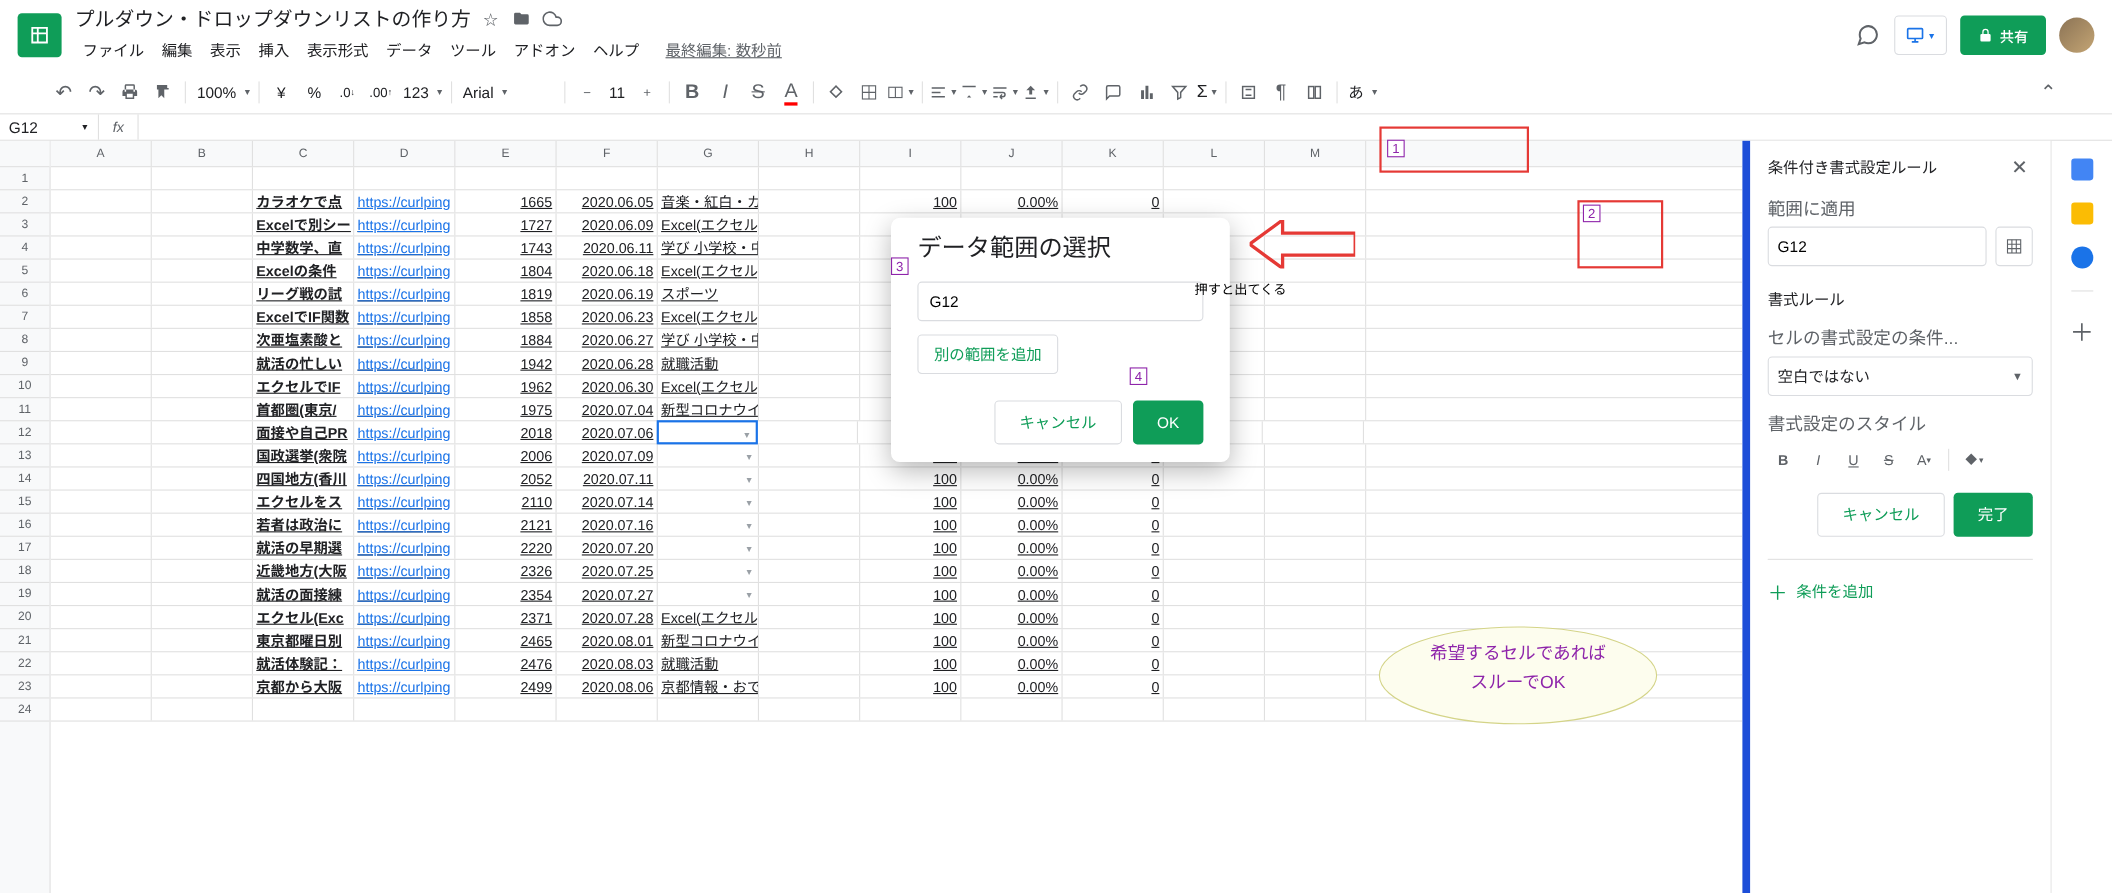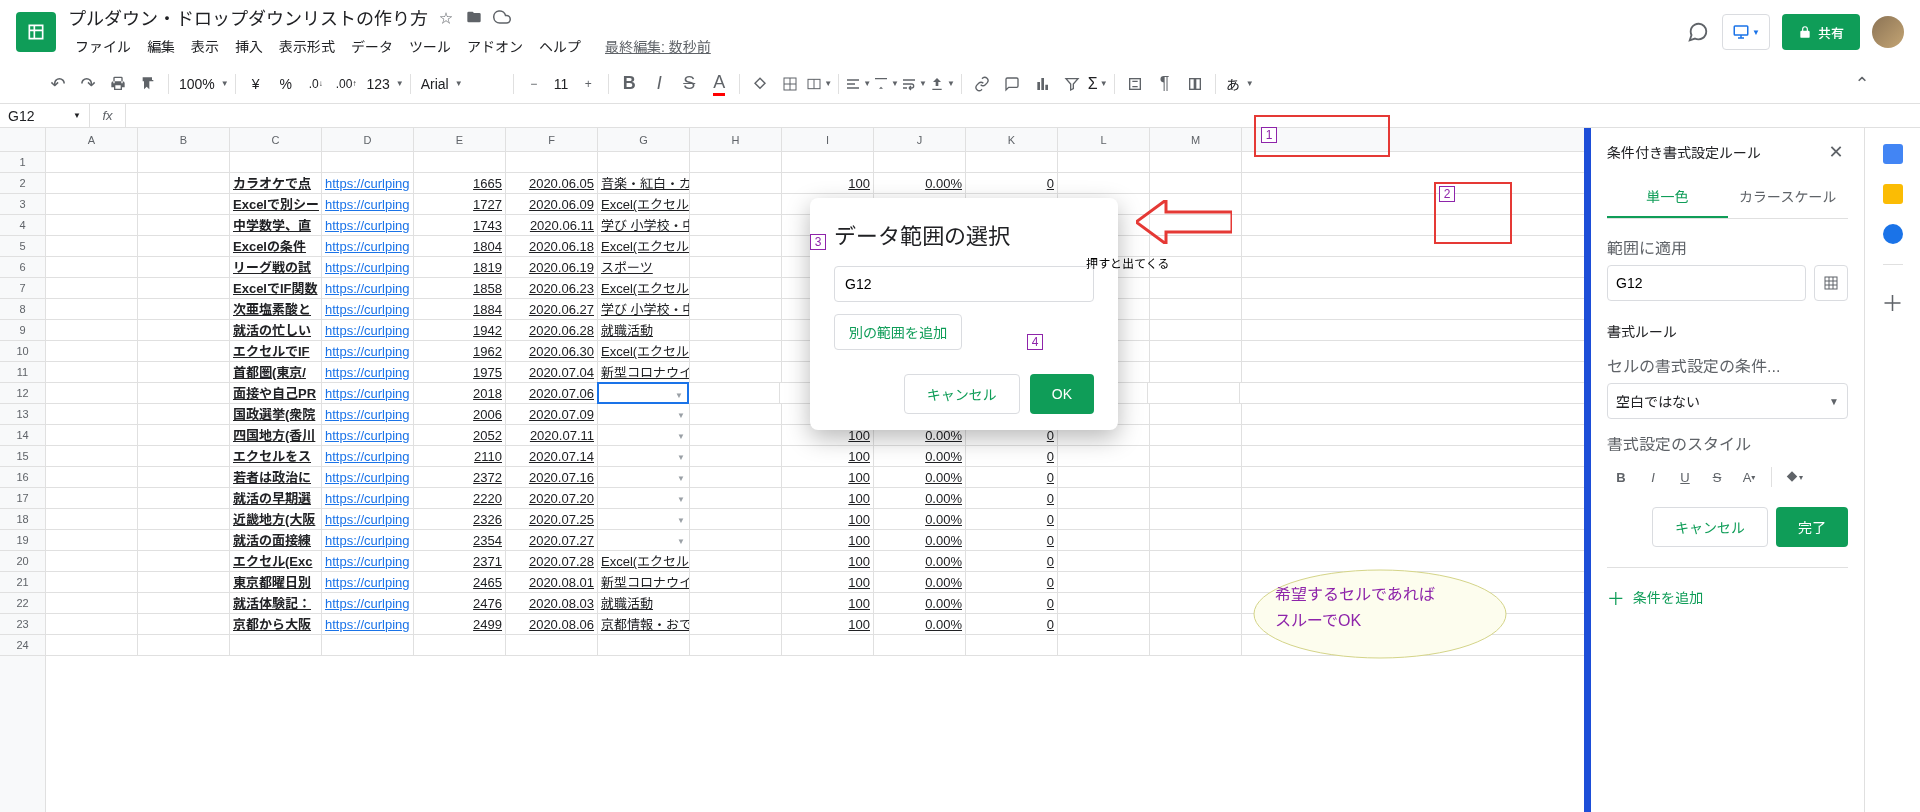--- a/index.html
+++ b/index.html
@@ -78,34 +78,34 @@
 
 
 .quick-access { width: 56px; border-left:1px solid #e0e0e0; display:flex;flex-direction:column;align-items:center;padding-top:16px;gap:20px; }
 .qa-icon { width:20px;height:20px;border-radius:3px; }
 .qa-cal { background:#4285f4; }
 .qa-keep { background:#fbbc04; }
 .qa-tasks { background:#1a73e8;border-radius:50%; }
 .qa-plus { color:#5f6368;font-size:22px;cursor:pointer; }
 
 
-.dialog { position:absolute; left: 810px; top: 198px; width: 308px; background:#fff; border-radius:8px; box-shadow: 0 8px 24px rgba(0,0,0,.28); padding: 20px 24px 16px; z-index:10; }
+.dialog { position:absolute; left: 810px; top: 198px; width: 308px; background:#fff; border-radius:8px; box-shadow: 0 8px 24px rgba(0,0,0,.28); padding: 10px 24px 16px; z-index:10; }
 .dialog-title { font-size:22px; color:#202124; margin-bottom:16px; font-weight:400; }
 .dialog-input { width:100%; height:36px; border:1px solid #dadce0;border-radius:4px;padding:0 10px;font-size:14px;margin-bottom:12px; }
 .dialog-add { height:36px; border:1px solid #dadce0;border-radius:4px;background:#fff;display:inline-flex;align-items:center;padding:0 14px;color:#0f9d58;font-size:14px;cursor:pointer; }
 .dialog-btns { display:flex;justify-content:flex-end;gap:10px;margin-top:24px; }
 
 
 .ann-box { position:absolute; border: 2px solid #e53935; pointer-events:none; z-index:20; }
 .ann-num { position:absolute; border:1px solid #8e24aa; color:#8e24aa; font-size:12px; width:16px;height:16px;display:flex;align-items:center;justify-content:center; z-index:21; background:#fff; }
 .ann-arrow { position:absolute; z-index:21; }
 .ann-text { position:absolute; color:#000000; font-size:12px; z-index:21; }
 .bubble { position:absolute; z-index:21; }
 .bubble-path { fill:#fdfdee; stroke:#d4d488; stroke-width:1; }
-.bubble-text { position:absolute; color:#8e24aa; font-size:16px; z-index:22; line-height:1.6; }
+.bubble-text { position:absolute; color:#8e24aa; font-size:16px; text-align:center; z-index:22; line-height:1.6; }
 
 
 .cA{width:92px}.cB{width:92px}.cC{width:92px}.cD{width:92px}.cE{width:92px}.cF{width:92px}.cG{width:92px}.cH{width:92px}.cI{width:92px}.cJ{width:92px}.cK{width:92px}.cL{width:92px}.cM{width:92px}
 </style>
 </head>
 <body>
 
 <div class="header">
   <div class="logo">
     <svg width="20" height="20" viewBox="0 0 24 24">
@@ -594,21 +594,21 @@
             <div class="cell cJ num">0.00%</div>
             <div class="cell cK num">0</div>
             <div class="cell cL"></div>
             <div class="cell cM"></div>
           </div>
           <div class="datarow">
             <div class="cell cA"></div>
             <div class="cell cB"></div>
             <div class="cell cC bold">若者は政治に</div>
             <div class="cell cD link">https://curlping</div>
-            <div class="cell cE num">2372</div>
+            <div class="cell cE num">2121</div>
             <div class="cell cF num">2020.07.16</div>
             <div class="cell cG">
               <span class="dd-arrow">▼</span>
             </div>
             <div class="cell cH"></div>
             <div class="cell cI num">100</div>
             <div class="cell cJ num">0.00%</div>
             <div class="cell cK num">0</div>
             <div class="cell cL"></div>
             <div class="cell cM"></div>
@@ -741,24 +741,20 @@
           </div>
         </div>
     </div>
   </div>
 
   <div class="sidebar">
     <div class="sidebar-inner">
       <div class="sidebar-title-row">
         <span class="sidebar-title">条件付き書式設定ルール</span>
         <span class="close-x">✕</span>
-      </div>
-      <div class="tabs">
-        <div class="tab active">単一色</div>
-        <div class="tab">カラースケール</div>
       </div>
       <div class="section-label">範囲に適用</div>
       <div class="range-row">
         <input class="range-input" value="G12" style="">
         <div class="grid-icon-btn">
           <svg width="16" height="16" viewBox="0 0 24 24" fill="none" stroke="#5f6368" stroke-width="1.5">
               <rect x="3" y="3" width="18" height="18"></rect>
               <path d="M3 9h18M3 15h18M9 3v18M15 3v18"></path>
             </svg>
         </div>

